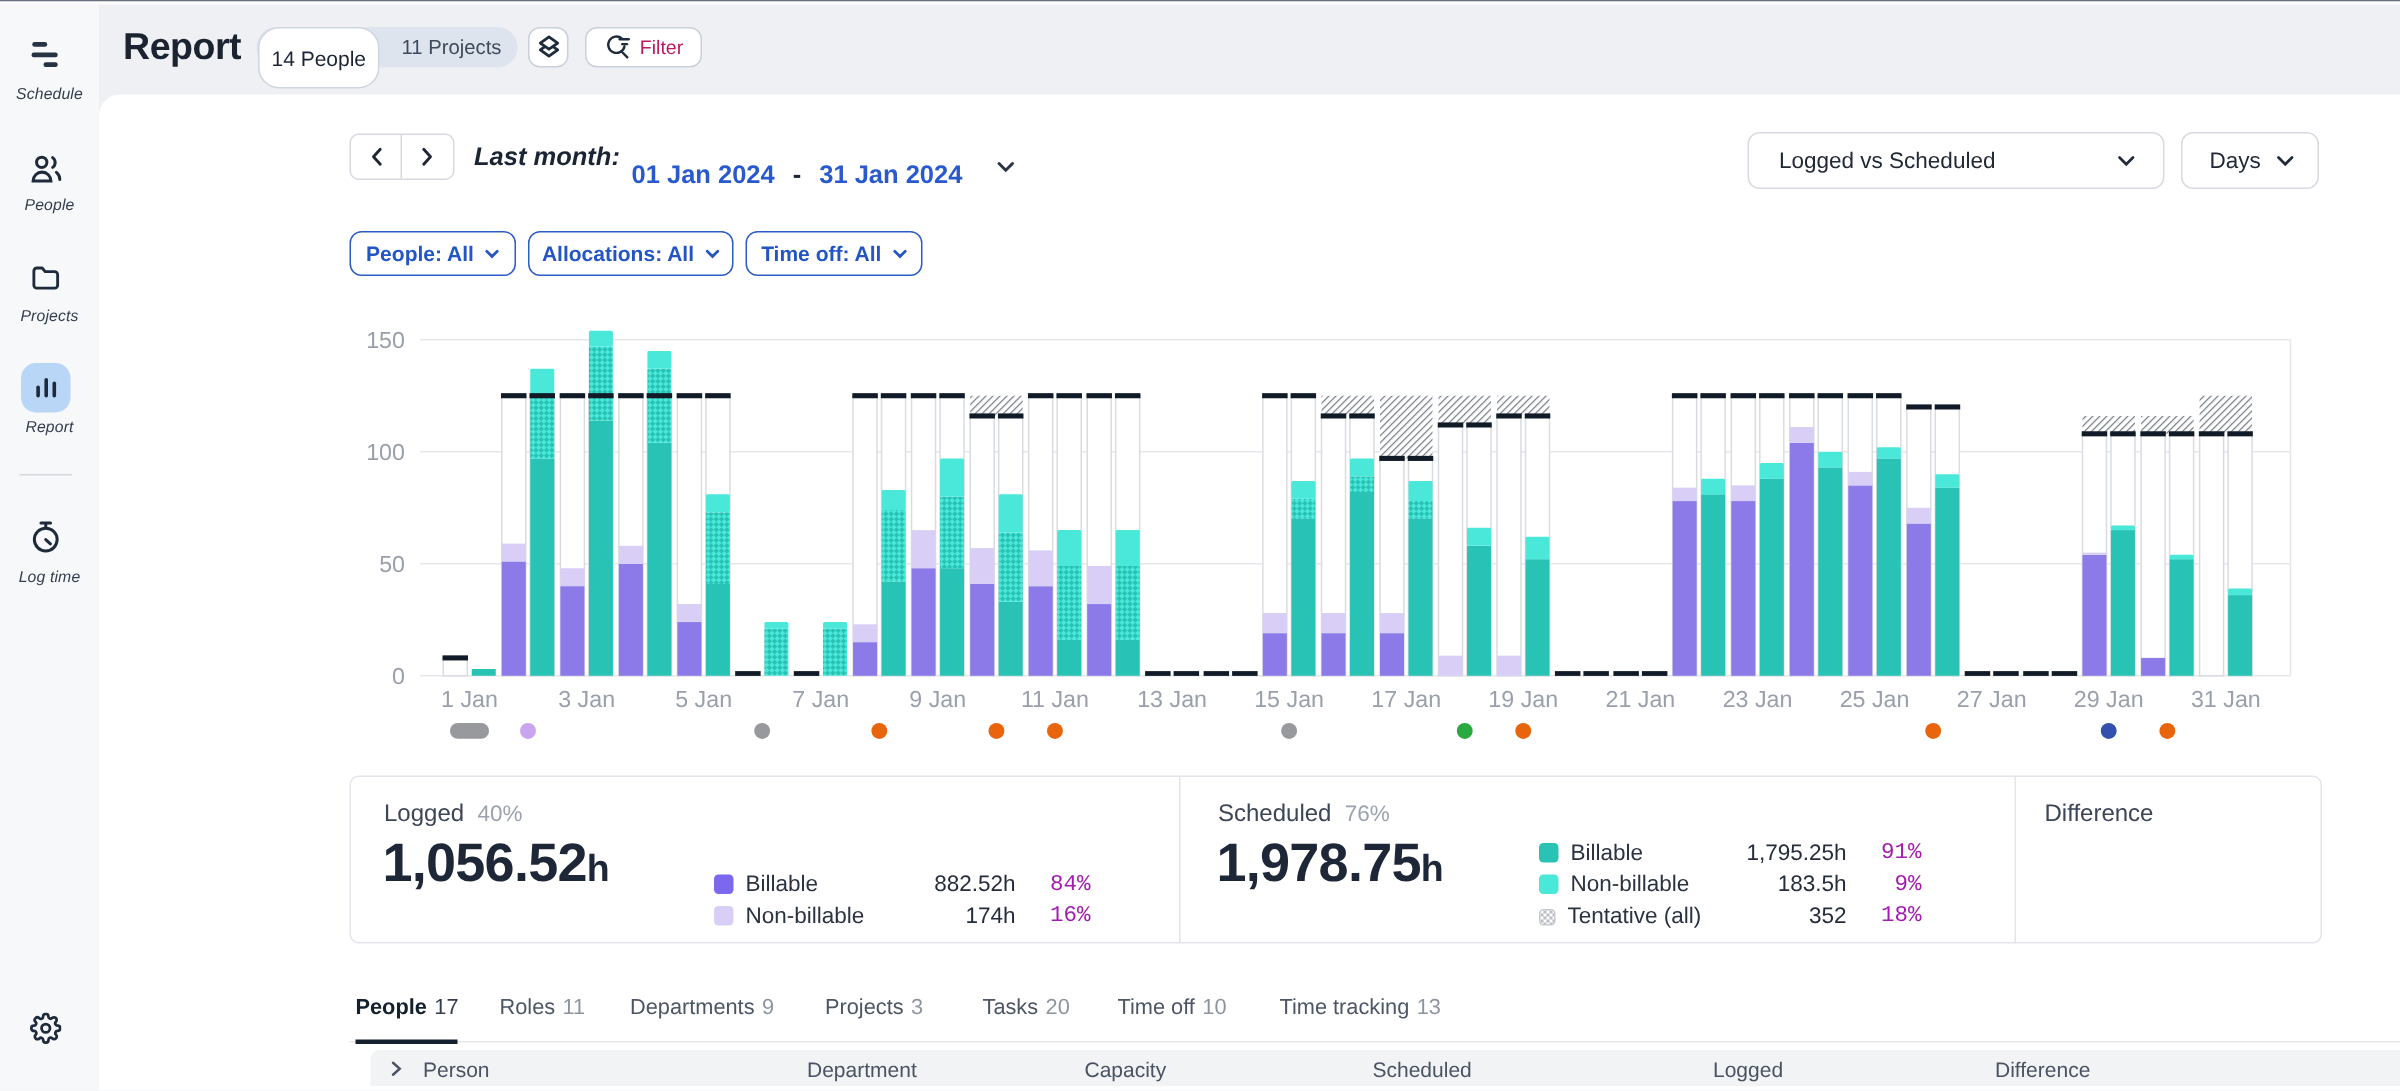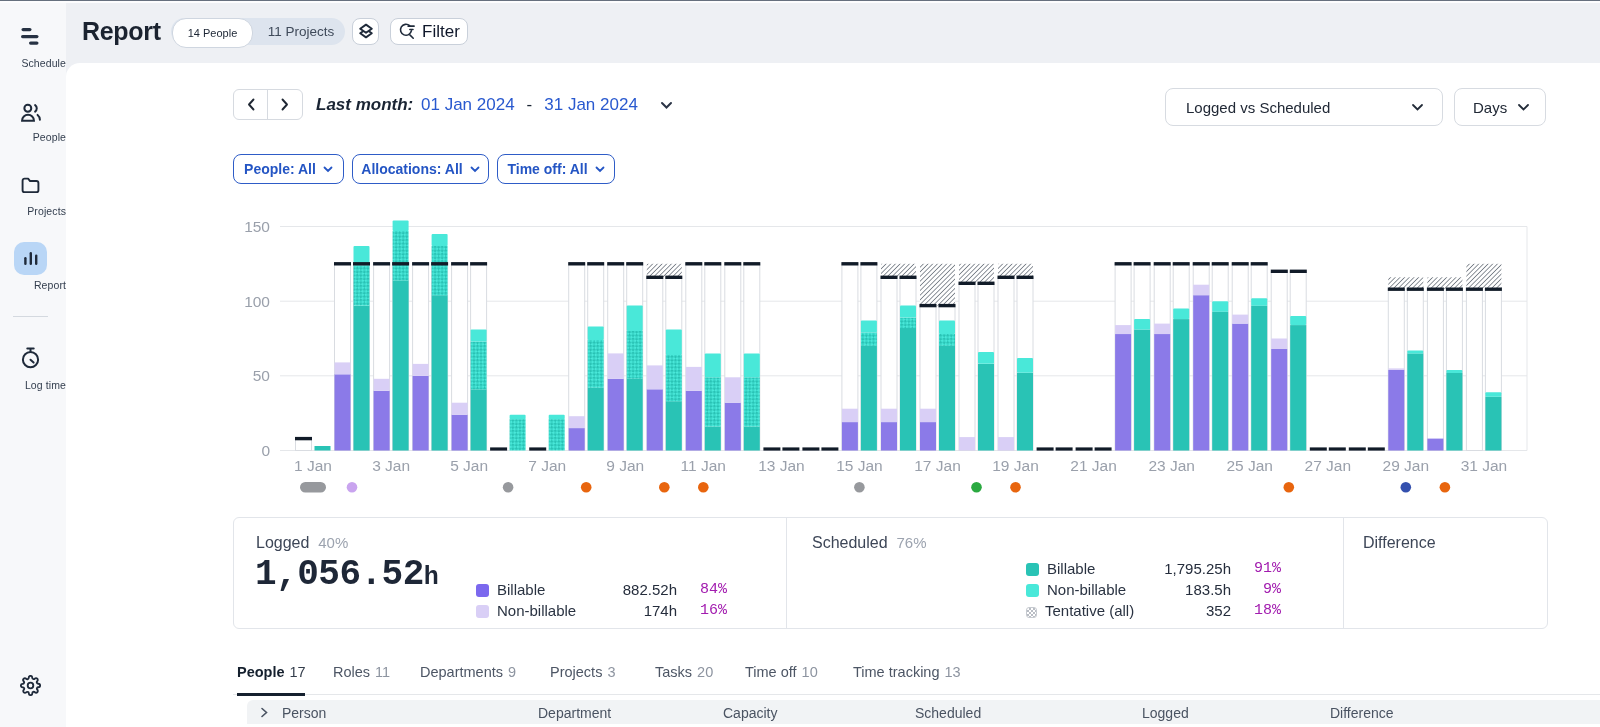--- a/index.html
+++ b/index.html
@@ -2,48 +2,48 @@
 <html><head><meta charset="utf-8">
 <style>
 *{margin:0;padding:0;box-sizing:border-box;}
 html,body{width:1600px;height:727px;overflow:hidden;}
 body{font-family:"Liberation Sans",sans-serif;background:#eef0f4;position:relative;}
 .abs{position:absolute;}
 .topline{left:0;top:0;width:1600px;height:1px;background:#66707e;}
 .topwhite{left:0;top:1px;width:1600px;height:2px;background:#fdfdfe;}
 
 .sidebar{left:0;top:3px;width:66px;height:724px;background:#f7f8fa;}
-.sblabel{position:absolute;width:66px;text-align:right;font-size:10.5px;color:#333e4e;letter-spacing:.1px;}
+.sblabel{position:absolute;width:66px;text-align:center;font-size:10.5px;color:#333e4e;letter-spacing:.1px;font-style:italic;}
 .sbdiv{position:absolute;left:13px;width:35px;height:1px;background:#d4d9df;}
 
 .title{left:82px;top:17px;font-size:25px;font-weight:700;color:#1b2330;letter-spacing:-0.3px;}
 .toggle{left:171px;top:18px;width:174px;height:27px;background:#dde4ee;border-radius:14px;display:flex;align-items:center;}
-.tseg1{position:absolute;left:1px;top:0px;width:81px;height:30px;background:#fff;border:1px solid #cfd6e0;border-radius:14px;
-  display:flex;align-items:center;justify-content:center;font-size:11px;color:#1c2534;font-weight:400;}
+.tseg1{position:absolute;left:1px;top:0px;width:81px;height:41px;background:#fff;border:1px solid #cfd6e0;border-radius:14px;
+  display:flex;align-items:center;justify-content:center;font-size:14px;color:#1c2534;font-weight:400;}
 .tseg2{position:absolute;left:88px;top:0;width:84px;height:27px;display:flex;align-items:center;justify-content:center;font-size:13.5px;color:#3f4a5a;}
 .iconbtn{left:352px;top:18px;width:27px;height:27px;background:#fff;border:1px solid #c9d0da;border-radius:8px;display:flex;align-items:center;justify-content:center;}
-.filterbtn{left:390px;top:18px;width:78px;height:27px;background:#fff;border:1px solid #c9d0da;border-radius:8px;display:flex;align-items:center;justify-content:center;gap:6px;font-size:17px;color:#0f172a;}
+.filterbtn{left:390px;top:18px;width:78px;height:27px;background:#fff;border:1px solid #c9d0da;border-radius:8px;display:flex;align-items:center;justify-content:center;gap:6px;font-size:13px;color:#be185d;}
 
 .card{left:66px;top:63px;width:1534px;height:664px;background:#fff;border-top-left-radius:14px;}
 
 .navgrp{left:233px;top:89px;width:70px;height:31px;background:#fff;border:1px solid #d6dae0;border-radius:6px;display:flex;}
 .navgrp .c{width:35px;height:29px;display:flex;align-items:center;justify-content:center;color:#222b38;font-size:14px;}
 .navgrp .c:first-child{border-right:1px solid #d6dae0;}
 .lastmonth{left:316px;top:95px;font-size:17px;font-weight:700;color:#1a2433;font-style:italic;}
-.dates{left:421px;top:95px;font-size:17px;font-weight:400;color:#2959cf;white-space:nowrap;display:flex;align-items:center;}
+.dates{left:421px;top:107px;font-size:17px;font-weight:700;color:#2959cf;white-space:nowrap;display:flex;align-items:flex-start;}
 
 .chip{top:154px;height:30px;border:1px solid #2e5cc7;border-radius:8px;background:#fff;display:flex;align-items:center;justify-content:center;gap:7px;font-size:14px;font-weight:700;color:#2455c4;}
 
 .sel{top:88px;height:38px;background:#fff;border:1px solid #d7dbe1;border-radius:8px;display:flex;align-items:center;font-size:15px;color:#212936;}
 
 .sumcard{left:233px;top:517px;width:1315px;height:112px;background:#fff;border:1px solid #e2e5ea;border-radius:6px;}
 .sumdiv{position:absolute;top:0;width:1px;height:110px;background:#e2e5ea;}
 .sumlabel{position:absolute;font-size:16px;color:#3d4657;}
 .sumpct{color:#9ca3af;font-size:15px;}
-.bignum{position:absolute;font-size:36px;font-weight:700;color:#1e2737;letter-spacing:-0.5px;font-family:Liberation Mono, monospace;}
+.bignum{position:absolute;font-size:36px;font-weight:700;color:#1e2737;letter-spacing:-0.5px;}
 .bignum .h{font-size:25px;font-weight:700;}
 .leg{position:absolute;font-size:15px;color:#2a3342;}
 .legsq{display:inline-block;width:13px;height:13px;border-radius:3px;margin-right:8px;vertical-align:-2px;}
 .legval{position:absolute;text-align:right;font-size:15px;color:#252d3c;}
 .legpct{position:absolute;text-align:right;font-size:15px;color:#a21caf;font-family:Liberation Mono, monospace;}
 
 .tab{position:absolute;top:648px;font-size:14.5px;color:#4d5665;height:47px;display:flex;align-items:center;gap:5px;}
 .tab .n{color:#8d94a0;}
 .tabline{left:233px;top:694px;width:1367px;height:1px;background:#e5e7ea;}
 .activeline{left:237px;top:693px;width:68px;height:2.5px;background:#15202e;}
@@ -437,20 +437,21 @@
   <div class="sumlabel" style="left:22px;top:16px">Logged &nbsp;<span class="sumpct">40%</span></div>
   <div class="bignum" style="left:21px;top:36px">1,056.52<span class="h">h</span></div>
   <div class="leg" style="left:242px;top:63px"><span class="legsq" style="background:#7b68ee"></span>Billable</div>
   <div class="leg" style="left:242px;top:84px"><span class="legsq" style="background:#d9cff6"></span>Non-billable</div>
   <div class="legval" style="left:343px;top:63px;width:100px">882.52h</div>
   <div class="legval" style="left:343px;top:84px;width:100px">174h</div>
   <div class="legpct" style="left:453px;top:63px;width:40px">84%</div>
   <div class="legpct" style="left:453px;top:84px;width:40px">16%</div>
 
   <div class="sumlabel" style="left:578px;top:16px">Scheduled &nbsp;<span class="sumpct">76%</span></div>
+  <div class="bignum" style="left:577px;top:36px">1,978.75<span class="h">h</span></div>
   <div class="leg" style="left:792px;top:42px"><span class="legsq" style="background:#29c3b5"></span>Billable</div>
   <div class="leg" style="left:792px;top:63px"><span class="legsq" style="background:#49e8d9"></span>Non-billable</div>
   <div class="leg" style="left:792px;top:84px"><span class="legsq" style="background:repeating-conic-gradient(#b9bdc4 0% 25%, #fff 0% 50%) 0 0/4px 4px;border:1px solid #c6cad0;width:11px;height:11px"></span>Tentative (all)</div>
   <div class="legval" style="left:897px;top:42px;width:100px">1,795.25h</div>
   <div class="legval" style="left:897px;top:63px;width:100px">183.5h</div>
   <div class="legval" style="left:897px;top:84px;width:100px">352</div>
   <div class="legpct" style="left:1007px;top:42px;width:40px">91%</div>
   <div class="legpct" style="left:1007px;top:63px;width:40px">9%</div>
   <div class="legpct" style="left:1007px;top:84px;width:40px">18%</div>
 

